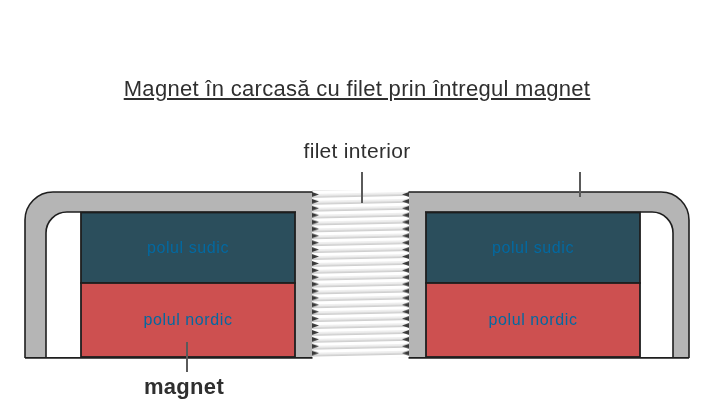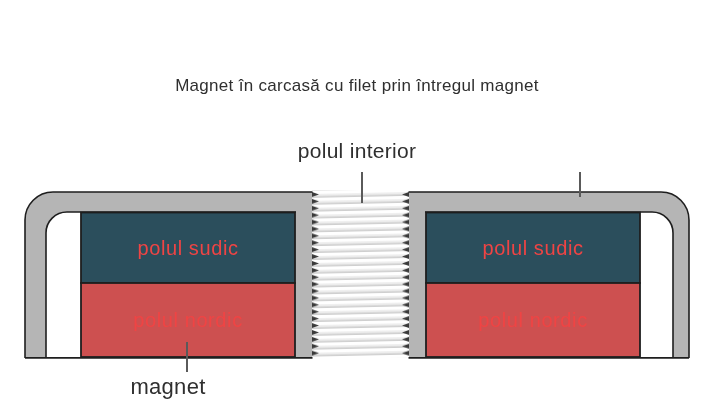--- a/index.html
+++ b/index.html
@@ -9,45 +9,47 @@
     background:#ffffff;
     overflow:hidden;
     font-family:"Liberation Sans", sans-serif;
     color:#2f2f2f;
   }
   .abs{position:absolute;}
   #diagram-svg{position:absolute;left:0;top:0;}
   .title{
     left:0;right:0;top:76px;
     text-align:center;
-    font-size:17px;
+    font-size:22px;
     letter-spacing:0.3px;
     color:#2f2f2f;
     white-space:nowrap;
+    text-decoration:underline;
   }
   .callout{
     top:139px;
     transform:translateX(-50%);
     font-size:21px;
     letter-spacing:0.3px;
     color:#2f2f2f;
     white-space:nowrap;
   }
   .callout.thread{left:357px;}
   .callout.casing{left:580px;}
   .callout.magnet{
-    top:374px;left:168px;
+    top:374px;left:184px;
     transform:translateX(-50%);
     font-size:22px;
+    font-weight:bold;
   }
   .pole-label{
     transform:translate(-50%,-50%);
-    font-size:20px;
+    font-size:16px;
     letter-spacing:0.6px;
-    color:#ef4444;
+    color:#0369a1;
     white-space:nowrap;
   }
   .pole-label.l-south{left:188px;top:248px;}
   .pole-label.l-north{left:188px;top:320px;}
   .pole-label.r-south{left:533px;top:248px;}
   .pole-label.r-north{left:533px;top:320px;}
 </style>
 </head>
 <body>
 
@@ -92,21 +94,21 @@
     <line x1="25" y1="357.9" x2="312.5" y2="357.9" stroke="#1e1e1e" stroke-width="1.8"></line>
     <line x1="408.5" y1="357.9" x2="689" y2="357.9" stroke="#1e1e1e" stroke-width="1.8"></line>
 
     <line x1="362" y1="172" x2="362" y2="203" stroke="#5a5a5a" stroke-width="2"></line>
     <line x1="580" y1="172" x2="580" y2="197" stroke="#5a5a5a" stroke-width="2"></line>
     <line x1="187" y1="342" x2="187" y2="372" stroke="#5a5a5a" stroke-width="2"></line>
   </svg>
 
   <div class="abs title">Magnet în carcasă cu filet prin întregul magnet</div>
 
-  <div class="abs callout thread">polul interior</div>
+  <div class="abs callout thread">filet interior</div>
 
 
   <div class="abs callout magnet">magnet</div>
 
   <div class="abs pole-label l-south">polul sudic</div>
   <div class="abs pole-label l-north">polul nordic</div>
   <div class="abs pole-label r-south">polul sudic</div>
   <div class="abs pole-label r-north">polul nordic</div>
 
 </div>

